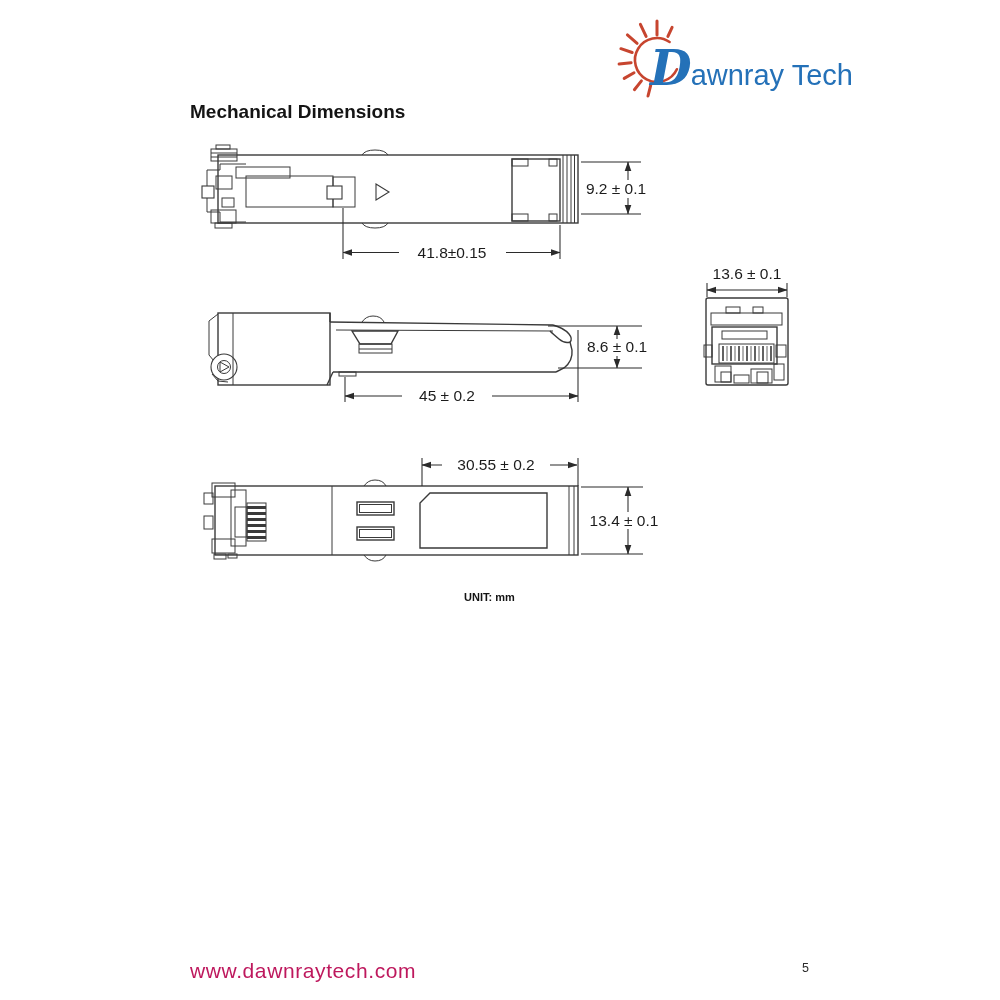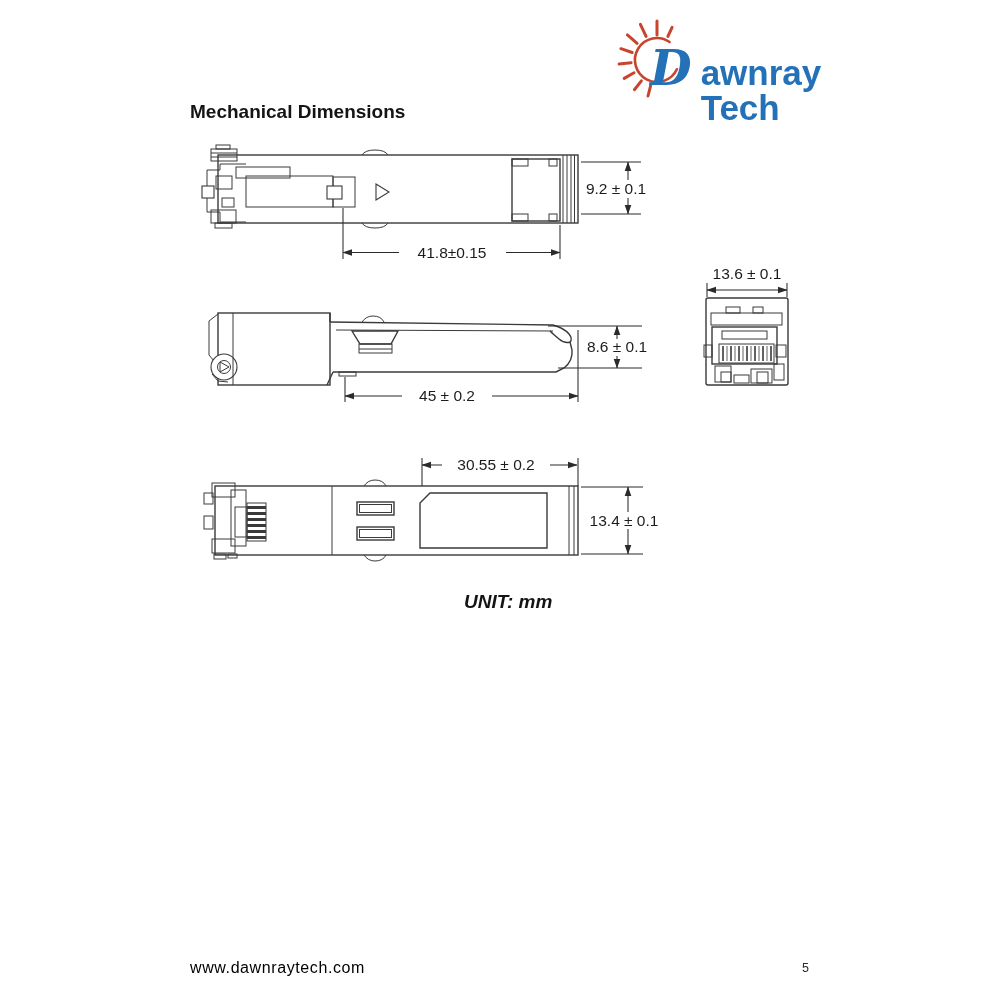--- a/index.html
+++ b/index.html
@@ -4,28 +4,28 @@
 <style>
   html,body{margin:0;padding:0;background:#ffffff;}
   #page{position:relative;width:1000px;height:1000px;background:#fff;overflow:hidden;
         font-family:"Liberation Sans",sans-serif;color:#111;}
   
   #logo{position:absolute;left:612px;top:14px;width:250px;height:78px;}
   #sun{position:absolute;left:0;top:0;}
   #wordmark{position:absolute;left:38px;top:30px;display:flex;align-items:baseline;color:#2471b8;}
   #wordmark .initial{font-family:"DejaVu Serif",serif;font-style:italic;font-weight:600;
         font-size:48px;line-height:1;letter-spacing:-2px;}
-  #wordmark .rest{font-family:"Liberation Sans",sans-serif;font-weight:bold;
-        font-size:35px;line-height:1;letter-spacing:0px;margin-left:11px;}
+  #wordmark .rest{font-family:"Liberation Sans",sans-serif;font-weight:normal;
+        font-size:29px;line-height:1;letter-spacing:0px;margin-left:1px;}
   
   #section-title{position:absolute;left:190px;top:101px;font-size:19px;font-weight:bold;color:#141414;}
   
-  #unit-label{position:absolute;left:464px;top:591px;font-size:19px;font-weight:bold;color:#141414;font-style:italic;}
-  
-  #footer-site{position:absolute;left:190px;top:959px;font-size:16px;color:#000000;letter-spacing:0.6px;}
+  #unit-label{position:absolute;left:464px;top:591px;font-size:11px;font-weight:bold;color:#141414;}
+  
+  #footer-site{position:absolute;left:190px;top:959px;font-size:21px;color:#be185d;letter-spacing:0.6px;}
   #footer-page{position:absolute;left:802px;top:961px;font-size:12.5px;color:#2b2b2b;}
   
   #drawing{position:absolute;left:0;top:0;}
   .ol{fill:none;stroke:#3a3a3a;stroke-width:1.4;stroke-linejoin:miter;}
   .ol2{fill:none;stroke:#3a3a3a;stroke-width:1;}
   .wf{fill:#ffffff;stroke:#3a3a3a;stroke-width:1.1;}
   .dim{fill:none;stroke:#2b2b2b;stroke-width:1.05;}
   .mask{fill:#ffffff;stroke:none;}
   .dt{font-family:"Liberation Sans",sans-serif;font-size:15.5px;fill:#1c1c1c;text-anchor:middle;}
   .bar{fill:#3a3a3a;stroke:none;}

